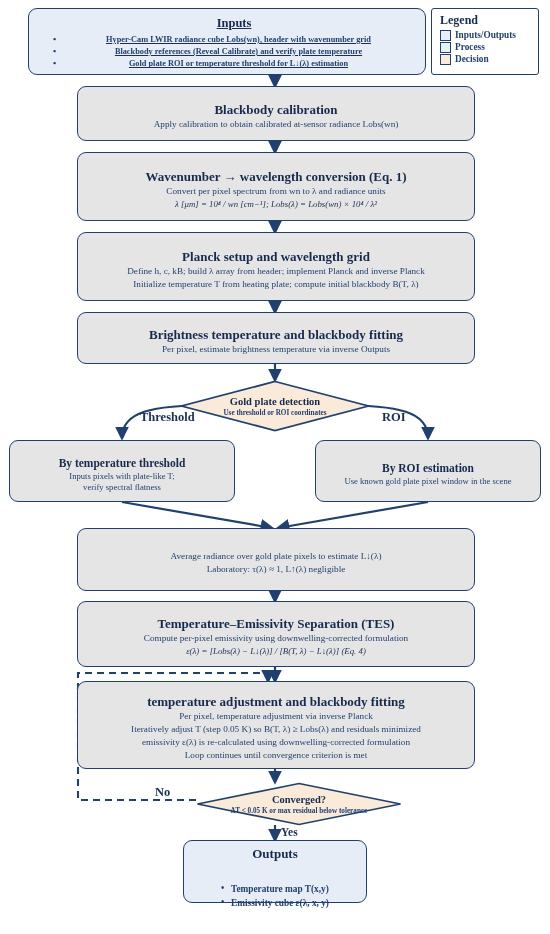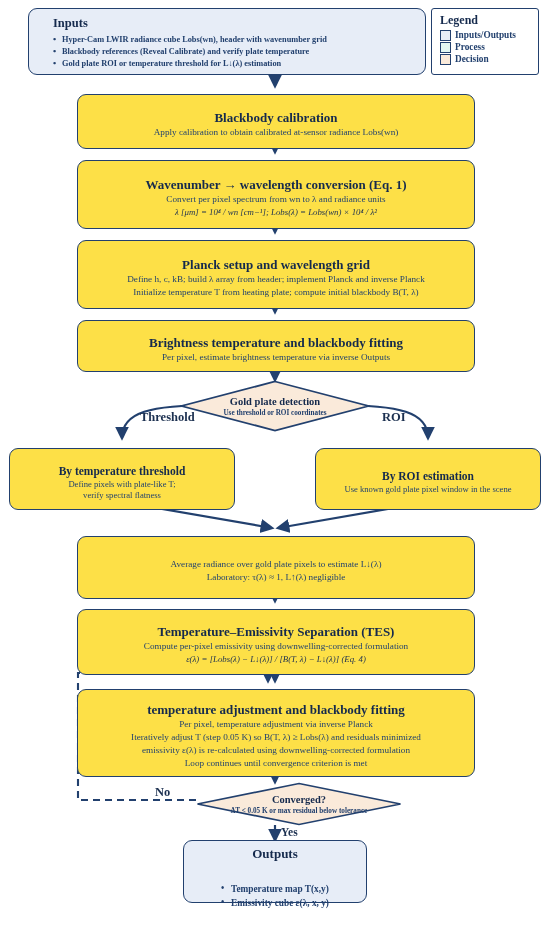--- a/index.html
+++ b/index.html
@@ -4,26 +4,26 @@
 <style>
   html,body{margin:0;padding:0;background:#ffffff;}
   body{width:550px;height:934px;position:relative;overflow:hidden;
        font-family:"Liberation Serif", serif;color:#1c3050;}
   #canvas{position:absolute;left:0;top:0;width:550px;height:934px;}
   svg.edges{position:absolute;left:0;top:0;width:550px;height:934px;pointer-events:none;}
 
   .node{position:absolute;box-sizing:border-box;border:1.4px solid #22406e;
         border-radius:9px;text-align:center;z-index:2;}
   .io{background:#e7edf7;}
-  .proc{background:#fde047;margin-top:8px;}
+  .proc{background:#e5e5e5;}
 
   .n-title{font-weight:bold;color:#152a4d;}
   .n-sub{color:#24436e;}
 
-  .inputs-box{padding:7px 10px 6px 24px;text-align:left;}
+  .inputs-box{padding:7px 10px 6px 24px;text-align:center;text-decoration:underline;}
   .inputs-box .n-title{font-size:12.5px;margin-bottom:3px;}
   .bullets{list-style:none;margin:0;padding:0;}
   .bullets li{font-size:8.3px;line-height:12.2px;font-weight:bold;color:#22406e;
               position:relative;padding-left:9px;}
   .bullets li:before{content:"\2022";position:absolute;left:0;top:-1px;font-size:9px;}
 
   .legend{position:absolute;box-sizing:border-box;border:1.2px solid #22406e;
           background:#ffffff;border-radius:3px;padding:4px 8px 5px 8px;z-index:3;}
   .legend .lg-title{font-size:12px;font-weight:bold;color:#152a4d;margin-bottom:1px;}
   .lg-row{display:flex;align-items:center;gap:4px;font-size:9.3px;font-weight:bold;
@@ -157,21 +157,21 @@
       <div class="d-title">Gold plate detection</div>
       <div class="d-sub">Use threshold or ROI coordinates</div>
     </div>
   </div>
   <div class="elabel" style="left:140px;top:410px;font-size:12.5px;">Threshold</div>
   <div class="elabel" style="left:382px;top:410px;font-size:12.5px;">ROI</div>
 
   <div class="node proc small-title" style="left:9px;top:440px;width:226px;height:62px;">
     <div class="pbox">
       <div class="n-title">By temperature threshold</div>
-      <div class="n-sub">Define pixels with plate-like T;</div>
+      <div class="n-sub">Inputs pixels with plate-like T;</div>
       <div class="n-sub">verify spectral flatness</div>
     </div>
   </div>
 
   <div class="node proc small-title" style="left:315px;top:440px;width:226px;height:62px;">
     <div class="pbox">
       <div class="n-title">By ROI estimation</div>
       <div class="n-sub">Use known gold plate pixel window in the scene</div>
     </div>
   </div>

